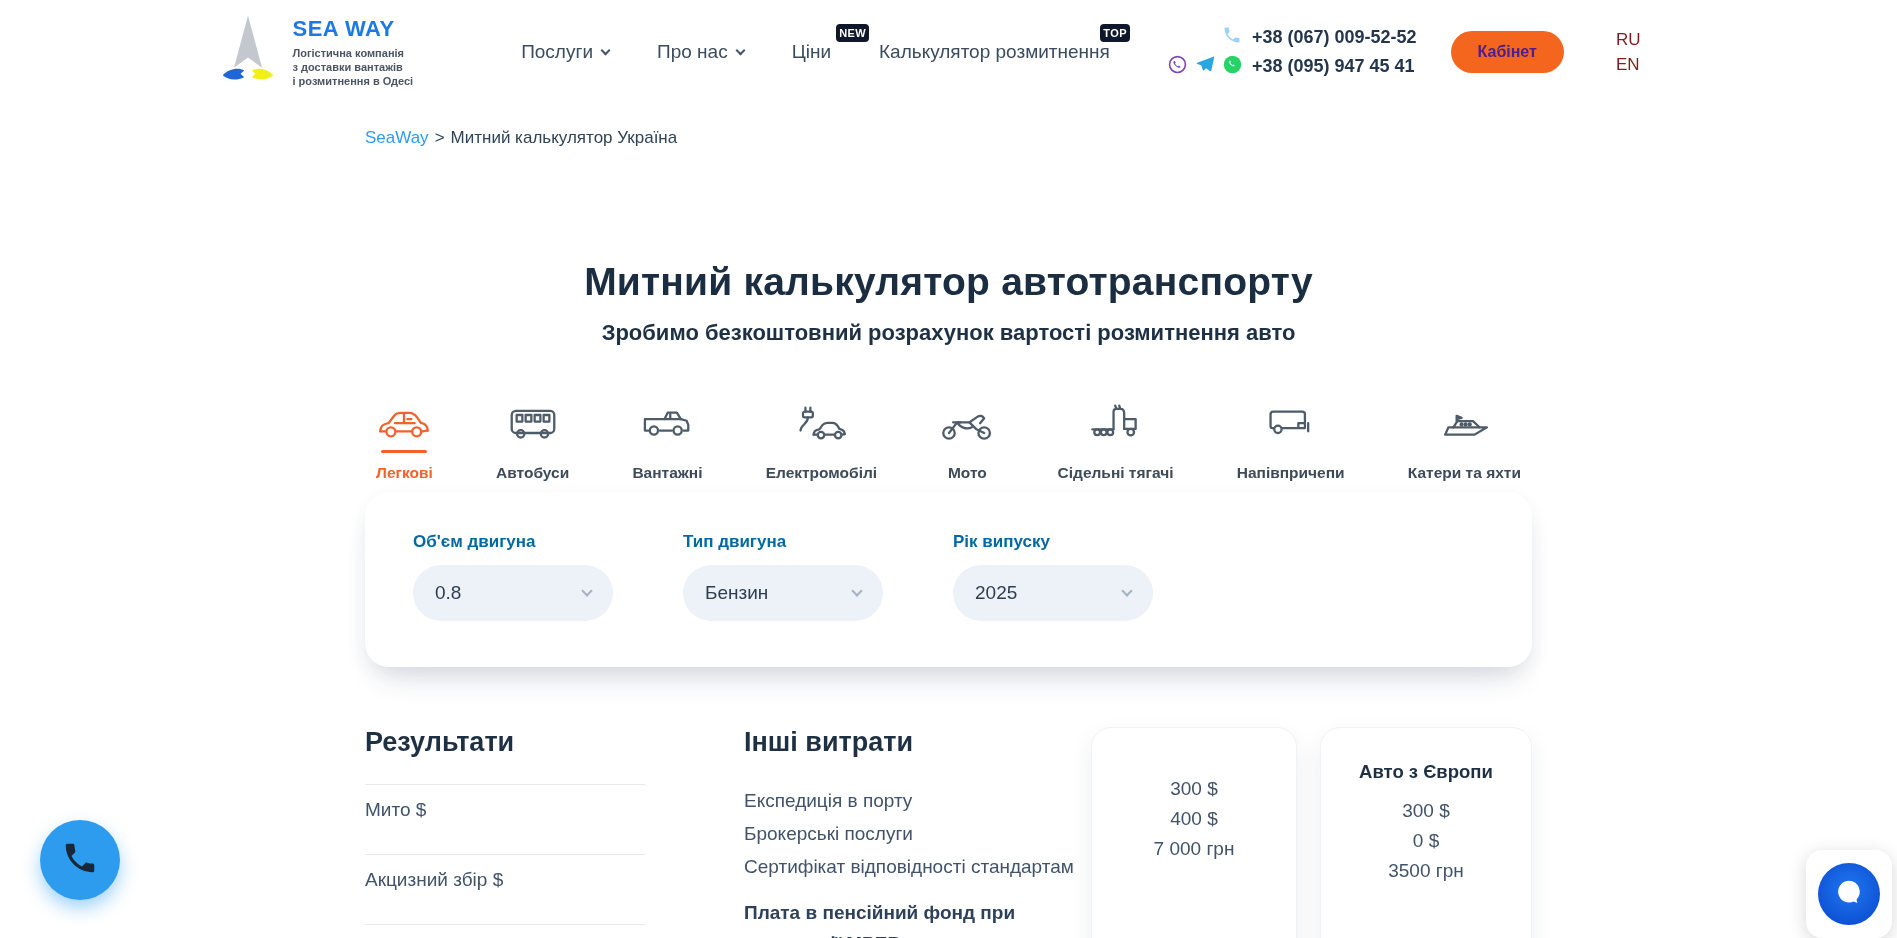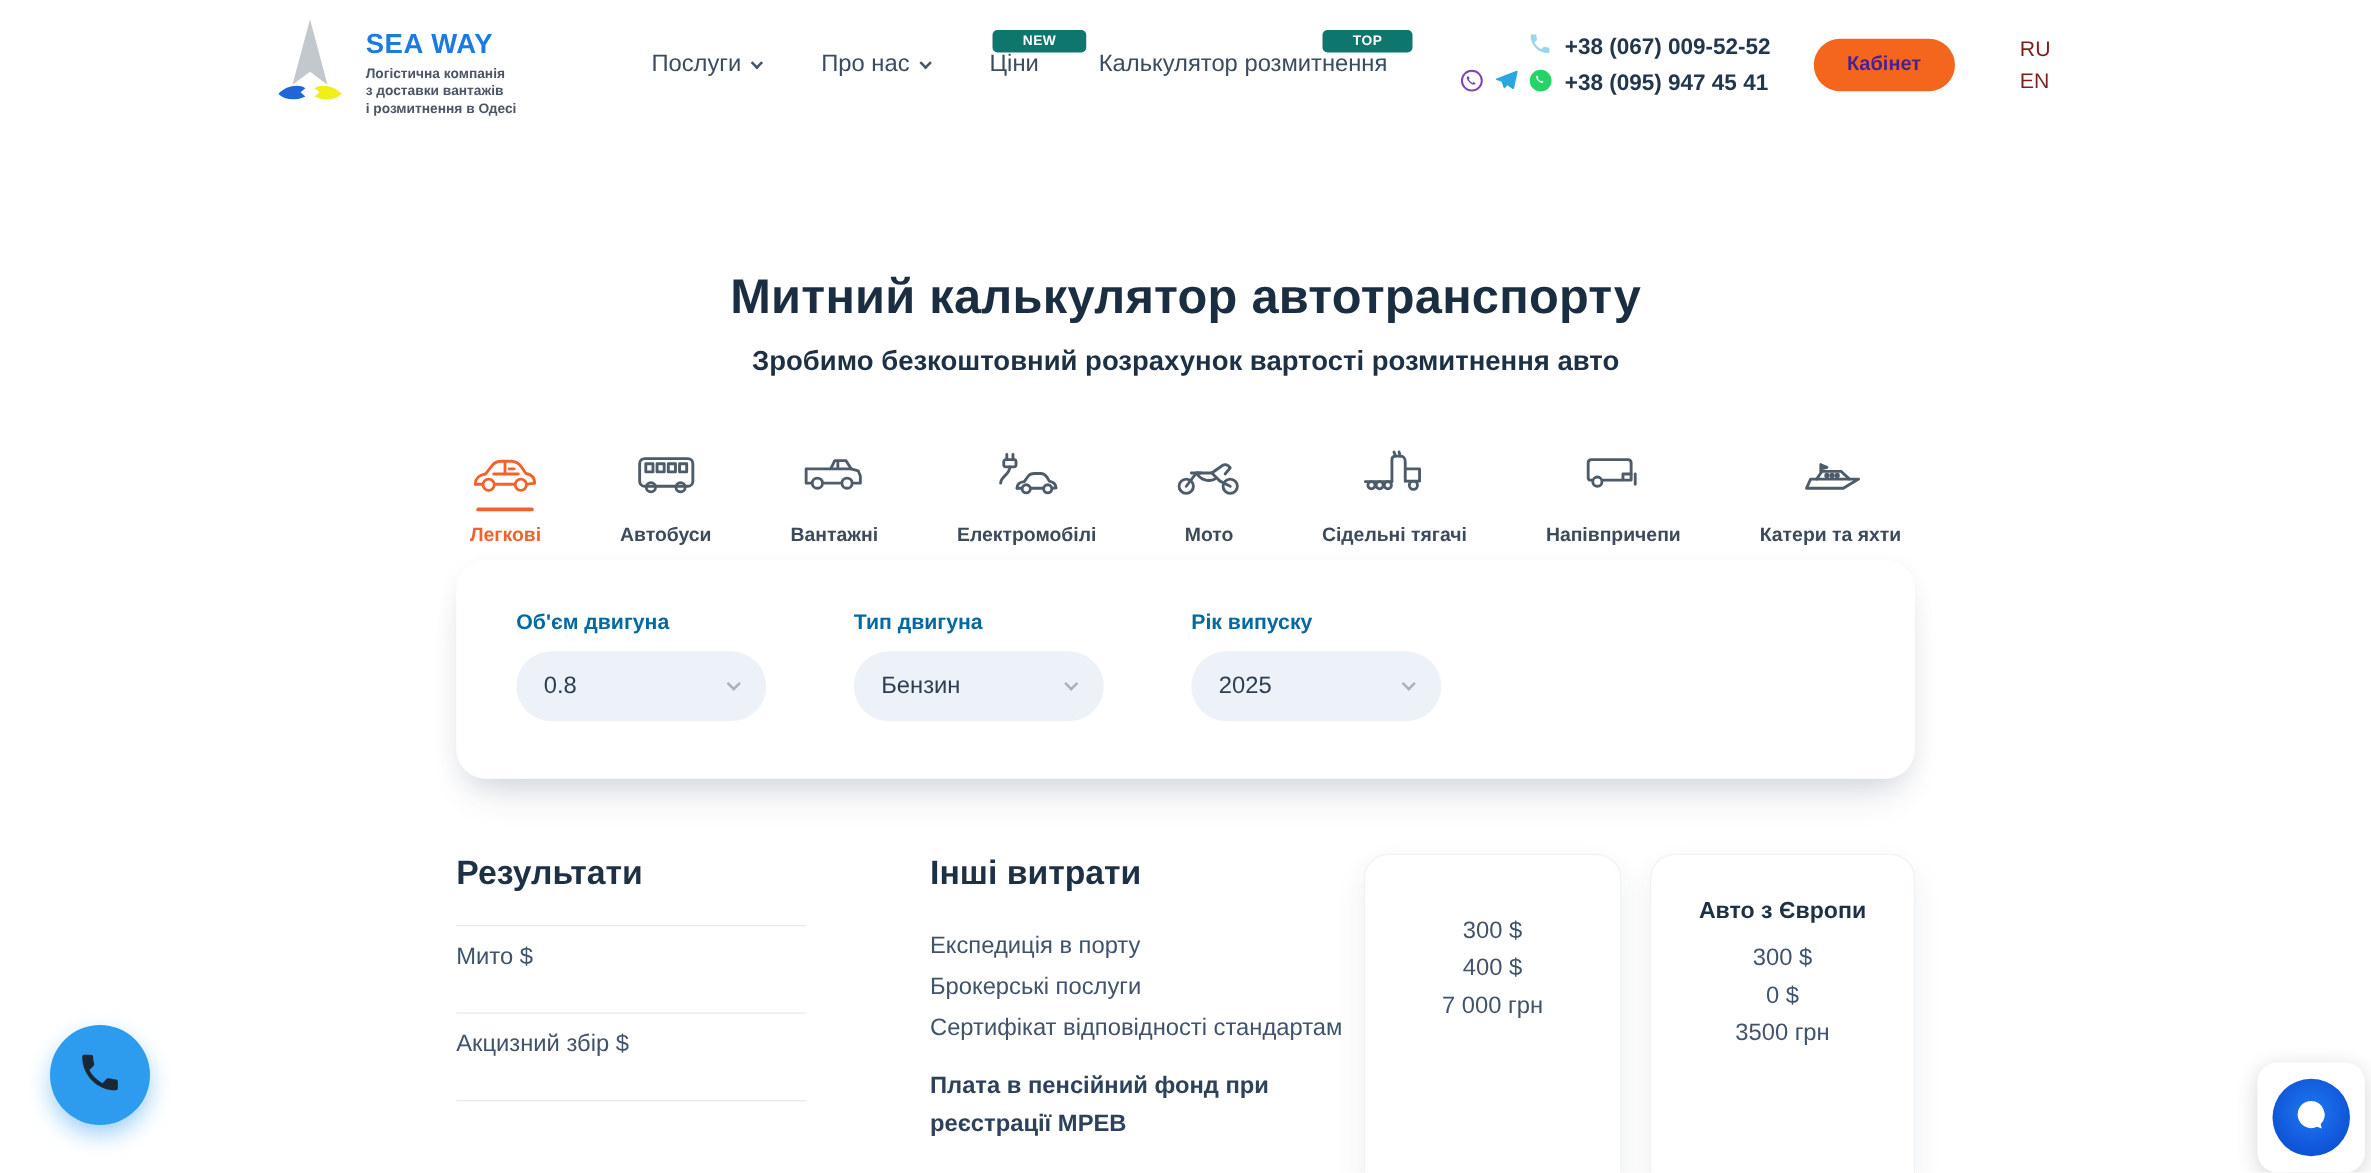--- a/index.html
+++ b/index.html
@@ -2,28 +2,28 @@
 <html lang="uk"><head>
 <meta charset="utf-8">
 <style>
   * { box-sizing: border-box; }
   html,body { margin:0; padding:0; }
   body { font-family:"Liberation Sans","DejaVu Sans",sans-serif; background:#fff; color:#22364a; }
   .page { position:relative; width:1897px; height:938px; overflow:hidden; background:#fff; }
 
   
   .header-inner { width:1460px; margin:0 auto; height:104px; display:flex; align-items:center; }
-  .logo { display:flex; align-items:flex-end; gap:16px; cursor:pointer; }
+  .logo { display:flex; align-items:center; gap:16px; cursor:pointer; }
   .logo-title { color:#1d7ae0; font-size:22px; font-weight:bold; letter-spacing:.5px; }
   .logo-tag { font-size:11px; color:#4b5563; line-height:14px; margin-top:4px; font-weight:bold; }
 
   nav { display:flex; align-items:center; gap:48px; margin-left:108px; font-size:19px; color:#3b4c5e; }
   .nav-item { position:relative; cursor:pointer; display:flex; align-items:center; white-space:nowrap; }
   .chev { display:inline-block; width:7px; height:7px; border-right:2px solid #44546a; border-bottom:2px solid #44546a; transform:rotate(45deg); margin-left:9px; margin-top:-4px; }
-  .badge { position:absolute; top:-17px; right:-38px; background:#0f766e; color:#fff; font-size:11px; font-weight:bold; padding:3px 24px; border-radius:4px; letter-spacing:.4px; }
+  .badge { position:absolute; top:-17px; right:-38px; background:#0f172a; color:#fff; font-size:11px; font-weight:bold; padding:3px 3px; border-radius:4px; letter-spacing:.4px; }
   .badge.top { right:-20px; }
 
   .contacts { margin-left:44px; display:flex; flex-direction:column; gap:4px; font-size:18px; font-weight:bold; color:#23364b; }
   .contact-row { display:flex; align-items:center; gap:10px; cursor:pointer; }
   .contact-icons { width:88px; display:flex; gap:8px; justify-content:flex-end; align-items:center; }
 
   .cabinet { margin-left:34px; background:#f4661e; color:#4c1d95; border:none; border-radius:22px; padding:12px 27px; font-size:16px; font-weight:bold; cursor:pointer; font-family:inherit; }
   .lang { margin-left:52px; font-size:17px; color:#7f1d1d; line-height:25px; }
   .lang div { cursor:pointer; }
 
@@ -166,20 +166,23 @@
 
       <button class="cabinet">Кабінет</button>
 
       <div class="lang">
         <div>RU</div>
         <div>EN</div>
       </div>
     </div>
   </header>
 
+  <div class="breadcrumb">
+    <a>SeaWay</a><span class="sep">&gt;</span><span>Митний калькулятор Україна</span>
+  </div>
 
   <h1 class="hero-title">Митний калькулятор автотранспорту</h1>
   <div class="hero-sub">Зробимо безкоштовний розрахунок вартості розмитнення авто</div>
 
   <div class="tabs">
 
     <div class="tab active">
       <span class="tab-icon">
         <svg width="54" height="40" viewBox="0 0 66 46">
           <path d="M4 32 C4 25 8 23 14 22 L21 13 C23 10.5 26 9.5 30 9.5 L39 9.5 C43.5 9.5 46.5 11.5 49 15 L53.5 21.5 C59.5 22.5 62 26 62 31"></path>

